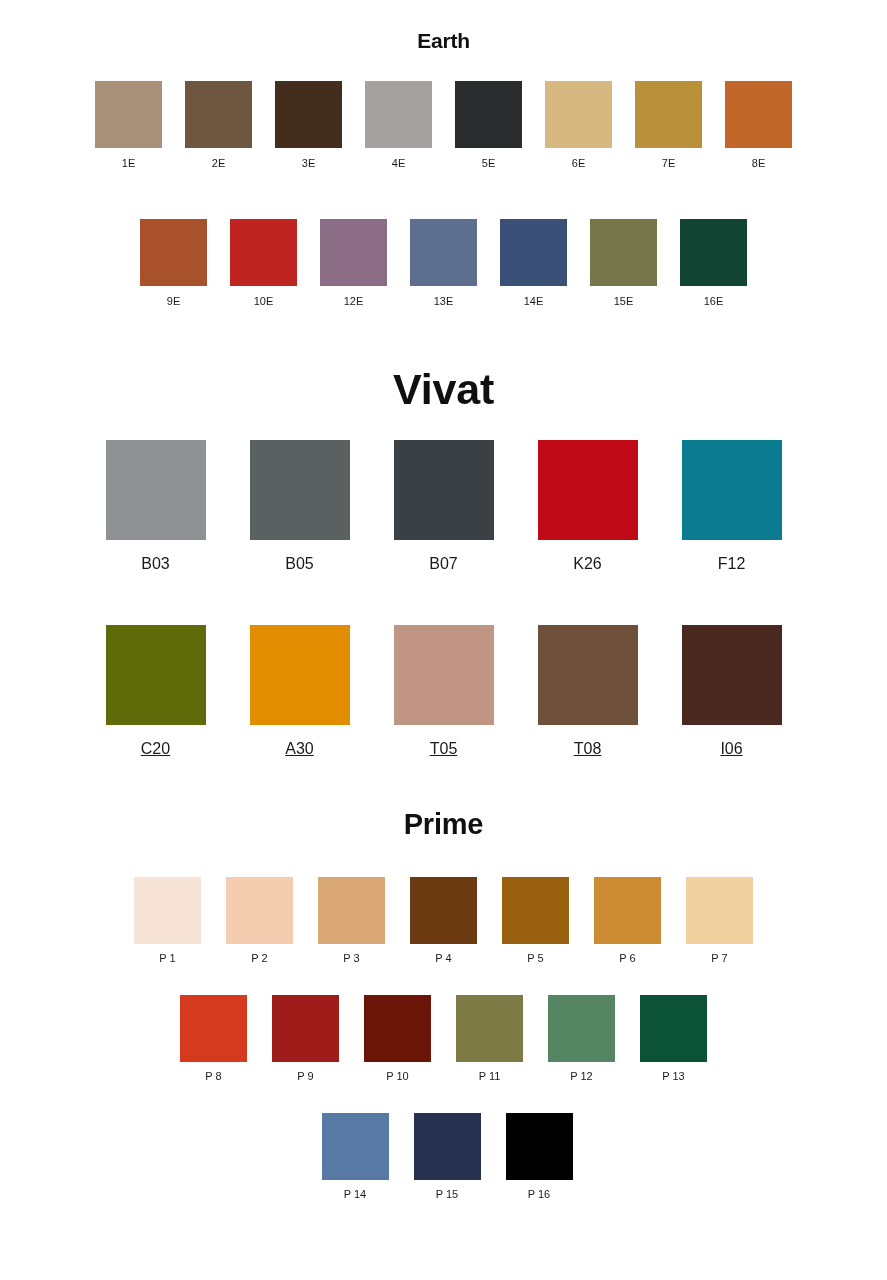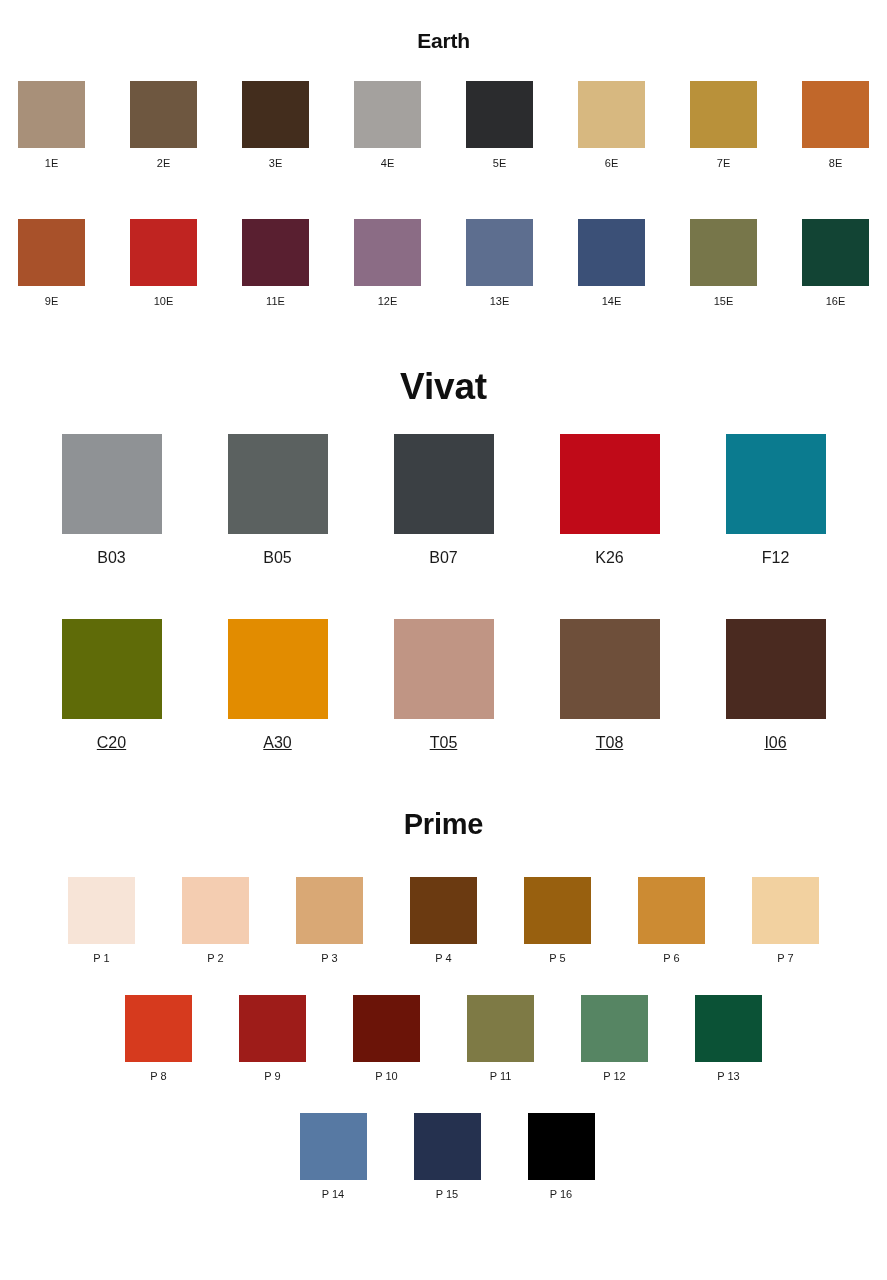--- a/index.html
+++ b/index.html
@@ -33,28 +33,27 @@
   .section-title {
     text-align: center;
     font-weight: bold;
     color: #101010;
     line-height: 1;
     letter-spacing: -0.2px;
     white-space: nowrap;
   }
 
   .title-earth { font-size: 21px; }
-  .title-vivat { font-size: 37px; }
+  .title-vivat { font-size: 43px; }
   .title-prime { font-size: 29px; }
 
   .swatch-row {
     display: flex;
     justify-content: center;
     align-items: flex-start;
-    gap: 22px;
   }
 
   .swatch-cell {
     display: flex;
     flex-direction: column;
     align-items: center;
   }
 
   .swatch-chip {
     display: block;
@@ -129,24 +128,20 @@
     <div class="swatch-row" style="margin-top:50px;">
       <div class="swatch-cell">
         <span class="swatch-chip" style="background-color: rgb(168, 81, 42);"></span>
         <span class="swatch-label">9E</span>
       </div>
       <div class="swatch-cell">
         <span class="swatch-chip" style="background-color: rgb(192, 36, 33);"></span>
         <span class="swatch-label">10E</span>
       </div>
       <div class="swatch-cell">
-        <span class="swatch-chip" style="background-color: rgb(89, 31, 48);"></span>
-        <span class="swatch-label">11E</span>
-      </div>
-      <div class="swatch-cell">
         <span class="swatch-chip" style="background-color: rgb(139, 108, 133);"></span>
         <span class="swatch-label">12E</span>
       </div>
       <div class="swatch-cell">
         <span class="swatch-chip" style="background-color: rgb(93, 110, 143);"></span>
         <span class="swatch-label">13E</span>
       </div>
       <div class="swatch-cell">
         <span class="swatch-chip" style="background-color: rgb(59, 80, 119);"></span>
         <span class="swatch-label">14E</span>

